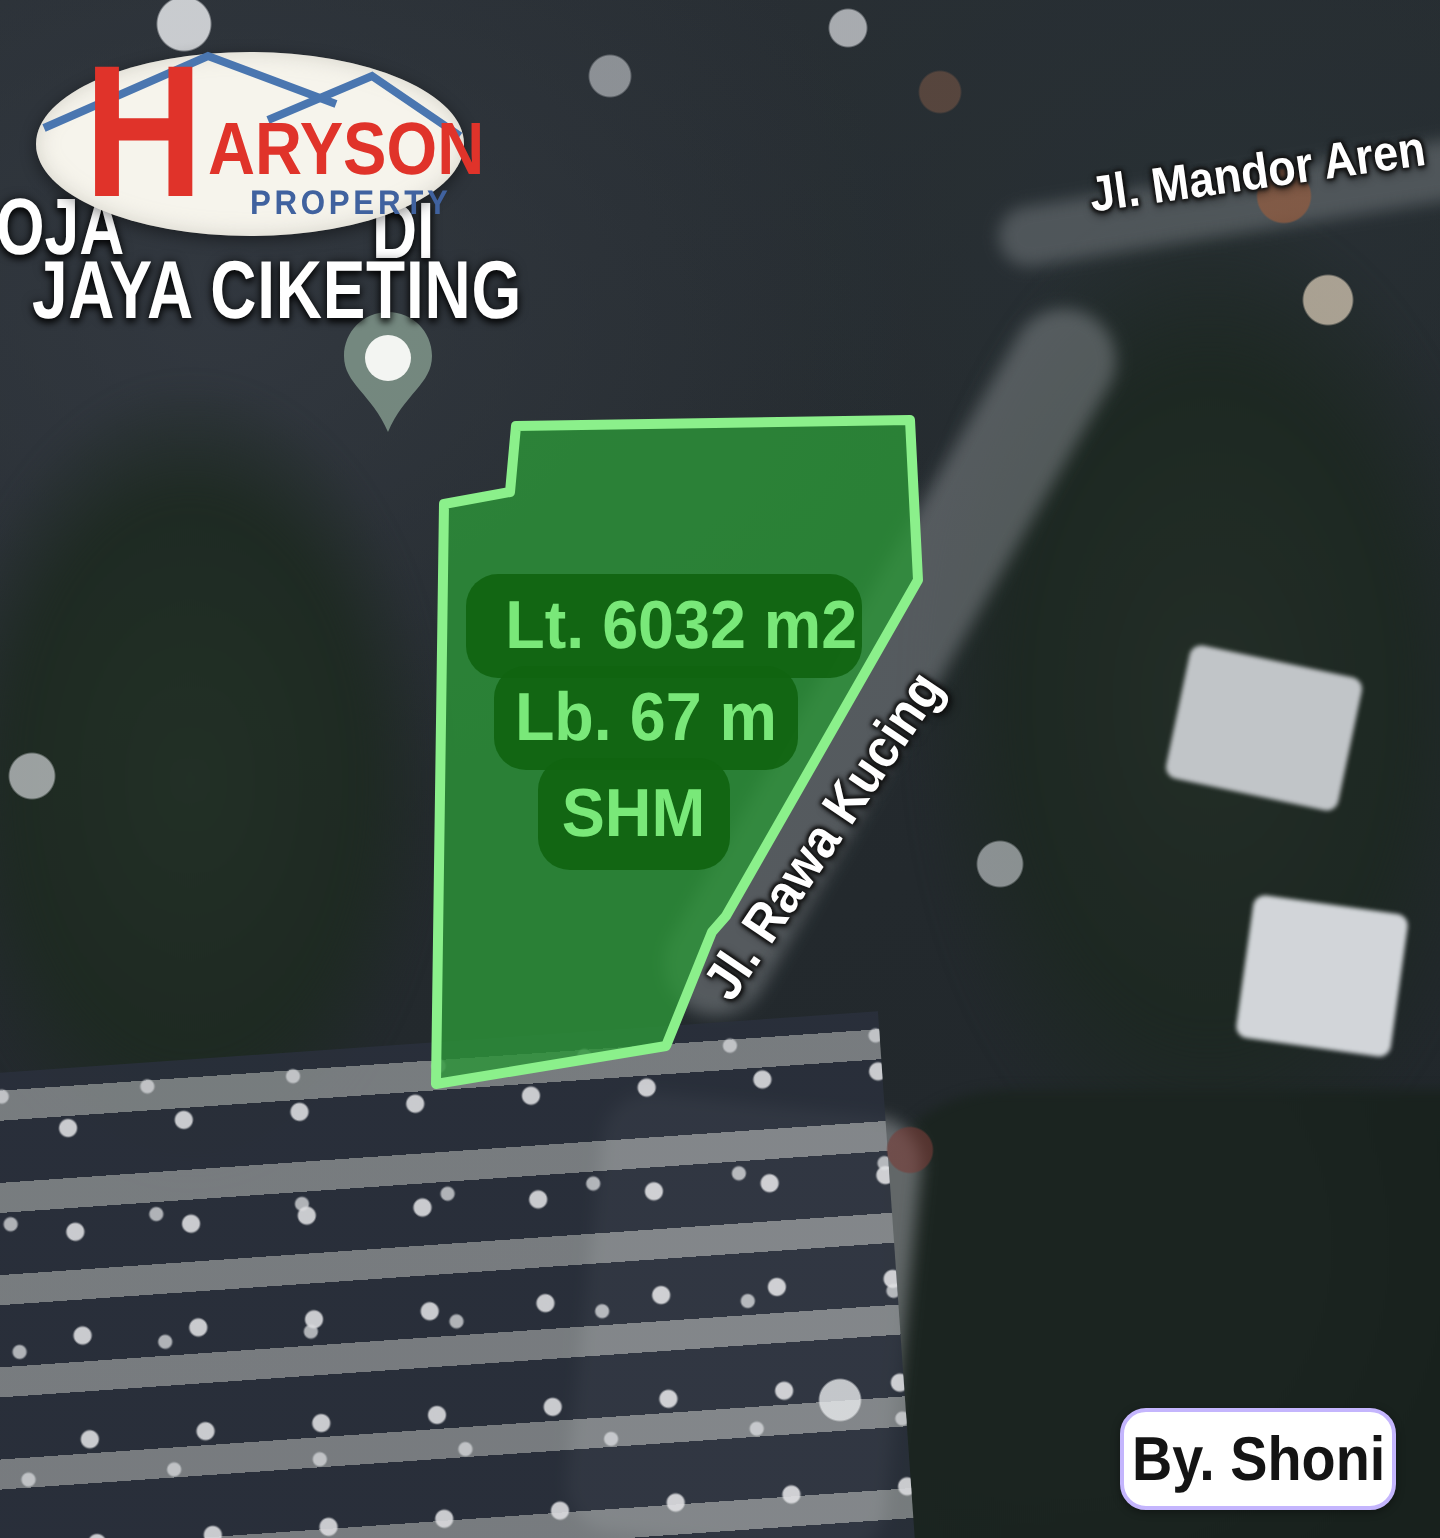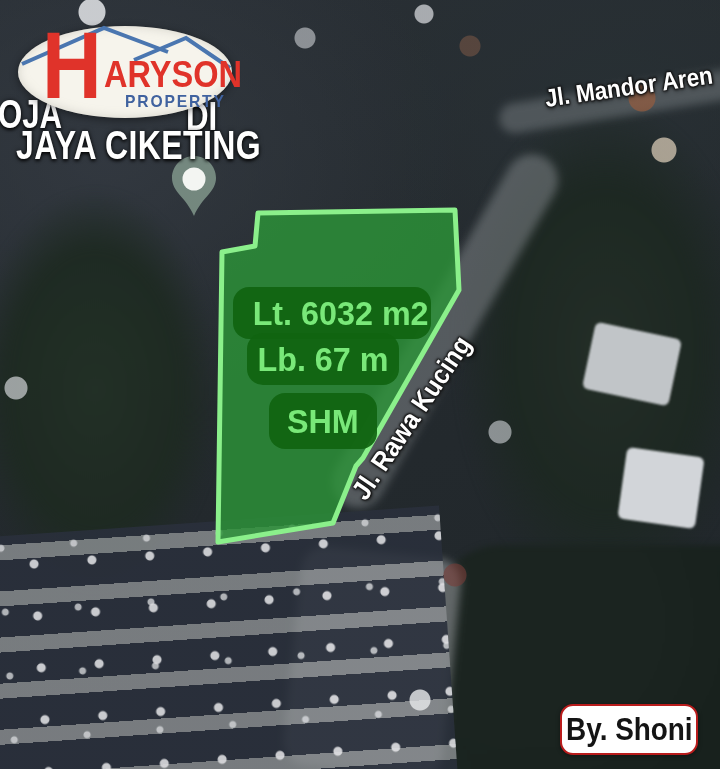--- a/index.html
+++ b/index.html
@@ -108,21 +108,21 @@
     color:var(--logo-red,#e0332a);transform:scaleX(.88);transform-origin:left top;line-height:1;}
   .logo-name{position:absolute;left:86px;top:28px;font-size:37px;font-weight:bold;
     color:var(--logo-red,#e0332a);transform:scaleX(.88);transform-origin:left top;
     letter-spacing:0;}
   .logo-tagline{position:absolute;left:107px;top:66px;font-size:17px;font-weight:bold;
     color:var(--logo-blue,#40629f);letter-spacing:2px;transform:scaleX(.92);
     transform-origin:left top;}
 
   
   .credit-badge{position:absolute;left:560px;top:704px;width:134px;height:47px;z-index:6;
-    background:var(--credit-bg,#fff);border:2px solid #b91c1c;border-radius:13px;
+    background:var(--credit-bg,#fff);border:2px solid #c4b5fd;border-radius:13px;
     display:flex;align-items:center;justify-content:center;
     box-shadow:0 1px 4px rgba(0,0,0,.4);}
   .credit-text{color:var(--credit-text,#141414);font-size:31px;font-weight:600;
     transform:scaleX(.9);white-space:nowrap;}
 </style>
 </head>
 <body>
 
 <div class="screen">
 
@@ -143,21 +143,21 @@
              stroke:var(--plot-outline,#8bf08b);
              stroke-width:5;stroke-linejoin:round;"></polygon>
   </svg>
 
   <div class="plot-label-bg" style="left:233px;top:287px;width:180px;height:52px;padding-left:18px;">
     <span class="plot-label-text">Lt. 6032 m2</span>
   </div>
   <div class="plot-label-bg" style="left:247px;top:333px;width:152px;height:52px;">
     <span class="plot-label-text">Lb. 67 m</span>
   </div>
-  <div class="plot-label-bg" style="left:269px;top:393px;width:108px;height:56px;">
+  <div class="plot-label-bg" style="left:269px;top:379px;width:96px;height:56px;">
     <span class="plot-label-text">SHM</span>
   </div>
 
   <div class="road-label road-label-mandor">Jl. Mandor Aren</div>
   <div class="road-label road-label-rawa">Jl. Rawa Kucing</div>
 
   <svg class="layer pin-svg" viewBox="0 0 52 70">
     <path d="M26 4 C13.8 4 4 13.8 4 26 c0 14 14 19 22 38 c8 -19 22 -24 22 -38 C48 13.8 38.2 4 26 4 Z" style="fill:var(--pin-fill, rgba(128,150,139,.85));"></path>
     <circle cx="26" cy="27" r="11.5" fill="#f3f5f2"></circle>
   </svg>

